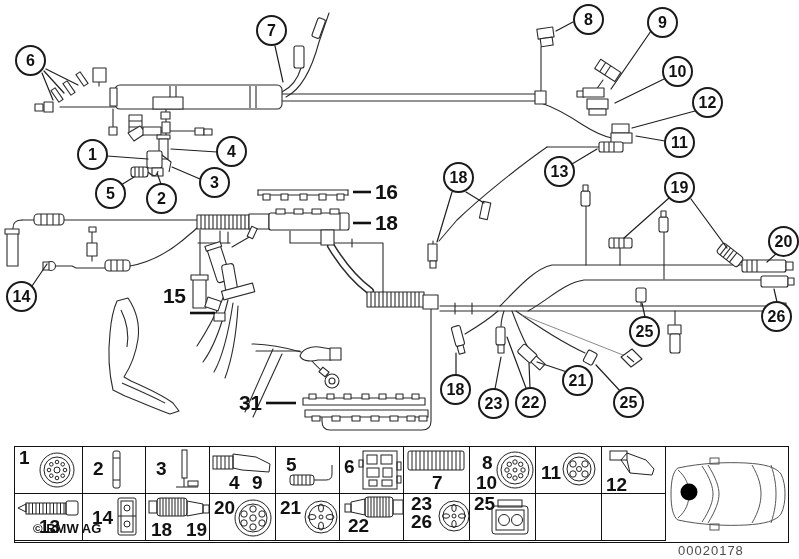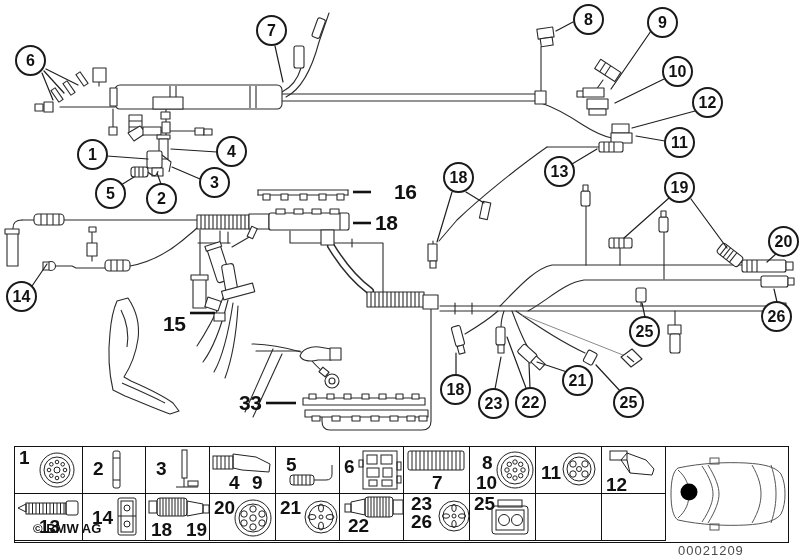--- a/index.html
+++ b/index.html
@@ -322,24 +322,24 @@
   <div class="callout" style="left:664px;top:172px">19</div>
   <div class="callout" style="left:768px;top:226px">20</div>
   <div class="callout" style="left:629px;top:316px">25</div>
   <div class="callout" style="left:761px;top:301px">26</div>
   <div class="callout" style="left:440px;top:374px">18</div>
   <div class="callout" style="left:478px;top:388px">23</div>
   <div class="callout" style="left:515px;top:387px">22</div>
   <div class="callout" style="left:562px;top:365px">21</div>
   <div class="callout" style="left:613px;top:387px">25</div>
 
-  <div class="reflabel" style="left:163px;top:312px">15</div>
-  <div class="reflabel" style="left:394px;top:180px">16</div>
+  <div class="reflabel" style="left:163px;top:284px">15</div>
+  <div class="reflabel" style="left:375px;top:180px">16</div>
   <div class="reflabel" style="left:375px;top:211px">18</div>
-  <div class="reflabel" style="left:239px;top:391px">33</div>
+  <div class="reflabel" style="left:239px;top:391px">31</div>
 
   <div id="legend">
 
     <div class="cell">
       <span class="cl" style="left:4px;top:1px">1</span>
       <svg class="cicon" style="left:18px;top:1px" width="48" height="44">
         <g stroke="#222" fill="none">
             <circle cx="24" cy="22" r="17"></circle>
             <circle cx="24" cy="22" r="13"></circle>
             <circle cx="24" cy="22" r="3"></circle>
@@ -583,14 +583,14 @@
             <circle cx="20" cy="24" r="5.5"></circle>
             <circle cx="33" cy="24" r="5.5"></circle>
           </g>
       </svg>
     </div>
     <div class="cell" style="grid-column:9;grid-row:2"></div>
     <div class="cell" style="grid-column:10;grid-row:2"></div>
   </div>
 
   <div id="copyright">© BMW AG</div>
-  <div id="drawnum">00021209</div>
+  <div id="drawnum">00020178</div>
 </div>
 
 </body></html>

